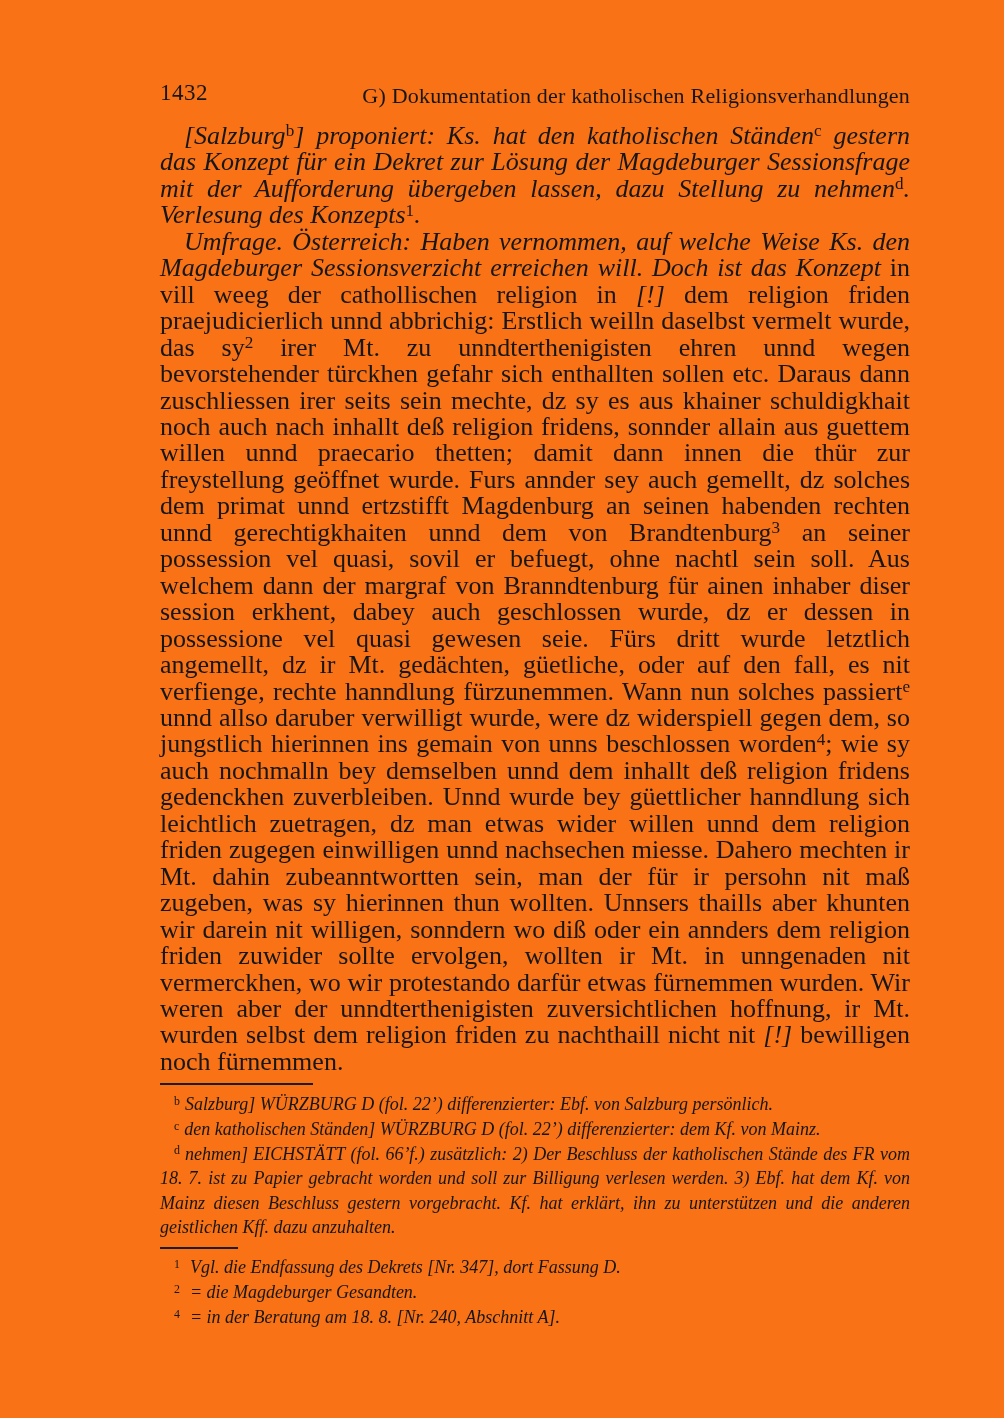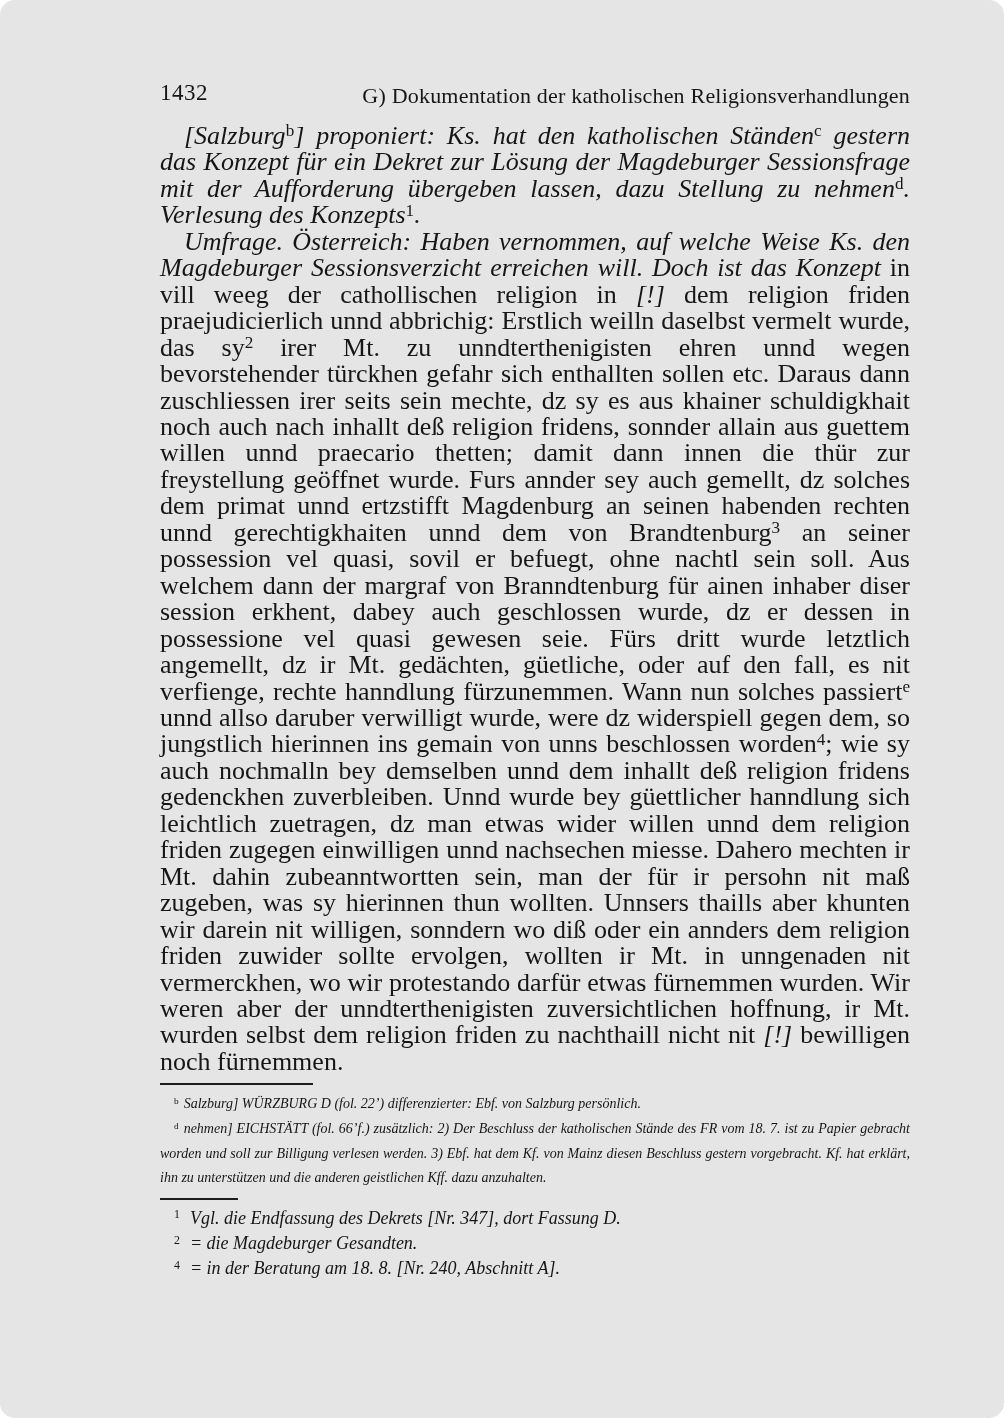--- a/index.html
+++ b/index.html
@@ -4,21 +4,21 @@
 <style>
   html, body { margin: 0; padding: 0; }
   body {
     width: 1004px; height: 1418px;
     background: #ffffff;
     font-family: "Liberation Serif", serif;
     color: #161616;
     position: relative;
     overflow: hidden;
   }
-  .page { position: absolute; inset: 0; background: #e5e5e5; border-radius: 15px; }
+  .page { position: absolute; inset: 0; background: #f97316; }
   .content { position: absolute; left: 160px; top: 80px; width: 750px; }
 
   .header-row { position: relative; height: 32px; }
   .page-num {
     position: absolute; left: 0; top: 0;
     font-size: 23px; letter-spacing: 0.5px;
   }
   .running-head {
     position: absolute; left: 0; right: 0; top: 3px;
     text-align: right; font-size: 22px; letter-spacing: 0.2px;
@@ -42,21 +42,21 @@
     font-style: normal;
   }
 
   .fn-rule { border-top: 2px solid #1c1c1c; }
   .fn-rule-1 { width: 153px; margin-top: 8px; }
   .fn-rule-2 { width: 78px;  margin-top: 7px; }
 
   .letter-footnotes { margin-top: 7px; }
   .fn {
     margin: 0;
-    font-size: 14px;
+    font-size: 18px;
     line-height: 24.6px;
     text-align: justify;
     text-indent: 14px;
   }
   .fn sup.marker { margin-right: 5px; }
 
   .number-footnotes { margin-top: 6px; }
   .nfn { font-size: 18px; line-height: 25.2px; text-align: left; }
   .nfn sup.marker { margin-right: 10px; }
 </style>
@@ -73,20 +73,21 @@
 
     <div class="body-text">
         <p class="bp"><span class="seg it">[Salzburg</span><sup class="fnref">b</sup><span class="seg it">] proponiert: Ks. hat den katholischen Ständen</span><sup class="fnref">c</sup><span class="seg it"> gestern das Konzept für ein Dekret zur Lösung der Magdeburger Sessionsfrage mit der Aufforderung übergeben lassen, dazu Stellung zu nehmen</span><sup class="fnref">d</sup><span class="seg it">. Verlesung des Konzepts</span><sup class="fnref">1</sup><span class="seg it">.</span></p>
         <p class="bp"><span class="seg it">Umfrage. Österreich: Haben vernommen, auf welche Weise Ks. den Magdeburger Sessionsverzicht erreichen will. Doch ist das Konzept </span><span class="seg">in vill weeg der cathollischen religion in </span><span class="seg it">[!]</span><span class="seg"> dem religion friden praejudicierlich unnd abbrichig: Erstlich weilln daselbst vermelt wurde, das sy</span><sup class="fnref">2</sup><span class="seg"> irer Mt. zu unndterthenigisten ehren unnd wegen bevorstehender türckhen gefahr sich enthallten sollen etc. Daraus dann zuschliessen irer seits sein mechte, dz sy es aus khainer schuldigkhait noch auch nach inhallt deß religion fridens, sonnder allain aus guettem willen unnd praecario thetten; damit dann innen die thür zur freystellung geöffnet wurde. Furs annder sey auch gemellt, dz solches dem primat unnd ertzstifft Magdenburg an seinen habenden rechten unnd gerechtigkhaiten unnd dem von Brandtenburg</span><sup class="fnref">3</sup><span class="seg"> an seiner possession vel quasi, sovil er befuegt, ohne nachtl sein soll. Aus welchem dann der margraf von Branndtenburg für ainen inhaber diser session erkhent, dabey auch geschlossen wurde, dz er dessen in possessione vel quasi gewesen seie. Fürs dritt wurde letztlich angemellt, dz ir Mt. gedächten, güetliche, oder auf den fall, es nit verfienge, rechte hanndlung fürzunemmen. Wann nun solches passiert</span><sup class="fnref">e</sup><span class="seg"> unnd allso daruber verwilligt wurde, were dz widerspiell gegen dem, so jungstlich hierinnen ins gemain von unns beschlossen worden</span><sup class="fnref">4</sup><span class="seg">; wie sy auch nochmalln bey demselben unnd dem inhallt deß religion fridens gedenckhen zuverbleiben. Unnd wurde bey güettlicher hanndlung sich leichtlich zuetragen, dz man etwas wider willen unnd dem religion friden zugegen einwilligen unnd nachsechen miesse. Dahero mechten ir Mt. dahin zubeanntwortten sein, man der für ir persohn nit maß zugeben, was sy hierinnen thun wollten. Unnsers thaills aber khunten wir darein nit willigen, sonndern wo diß oder ein annders dem religion friden zuwider sollte ervolgen, wollten ir Mt. in unngenaden nit vermerckhen, wo wir protestando darfür etwas fürnemmen wurden. Wir weren aber der unndterthenigisten zuversichtlichen hoffnung, ir Mt. wurden selbst dem religion friden zu nachthaill nicht nit </span><span class="seg it">[!]</span><span class="seg"> bewilligen noch fürnemmen.</span></p>
       </div>
 
     <div class="fn-rule fn-rule-1"></div>
 
     <div class="letter-footnotes">
         <p class="fn"><sup class="fnref marker">b</sup><span class="seg it">Salzburg] WÜRZBURG D (fol. 22’) differenzierter: Ebf. von Salzburg persönlich.</span></p>
+        <p class="fn"><sup class="fnref marker">c</sup><span class="seg it">den katholischen Ständen] WÜRZBURG D (fol. 22’) differenzierter: dem Kf. von Mainz.</span></p>
         <p class="fn"><sup class="fnref marker">d</sup><span class="seg it">nehmen] EICHSTÄTT (fol. 66’f.) zusätzlich: 2) Der Beschluss der katholischen Stände des FR vom 18. 7. ist zu Papier gebracht worden und soll zur Billigung verlesen werden. 3) Ebf. hat dem Kf. von Mainz diesen Beschluss gestern vorgebracht. Kf. hat erklärt, ihn zu unterstützen und die anderen geistlichen Kff. dazu anzuhalten.</span></p>
       </div>
 
     <div class="fn-rule fn-rule-2"></div>
 
     <div class="number-footnotes">
         <p class="fn nfn"><sup class="fnref marker">1</sup><span class="seg it">Vgl. die Endfassung des Dekrets [Nr. 347], dort Fassung D.</span></p>
         <p class="fn nfn"><sup class="fnref marker">2</sup><span class="seg it">= die Magdeburger Gesandten.</span></p>
         <p class="fn nfn"><sup class="fnref marker">4</sup><span class="seg it">= in der Beratung am 18. 8. [Nr. 240, Abschnitt A].</span></p>
       </div>

